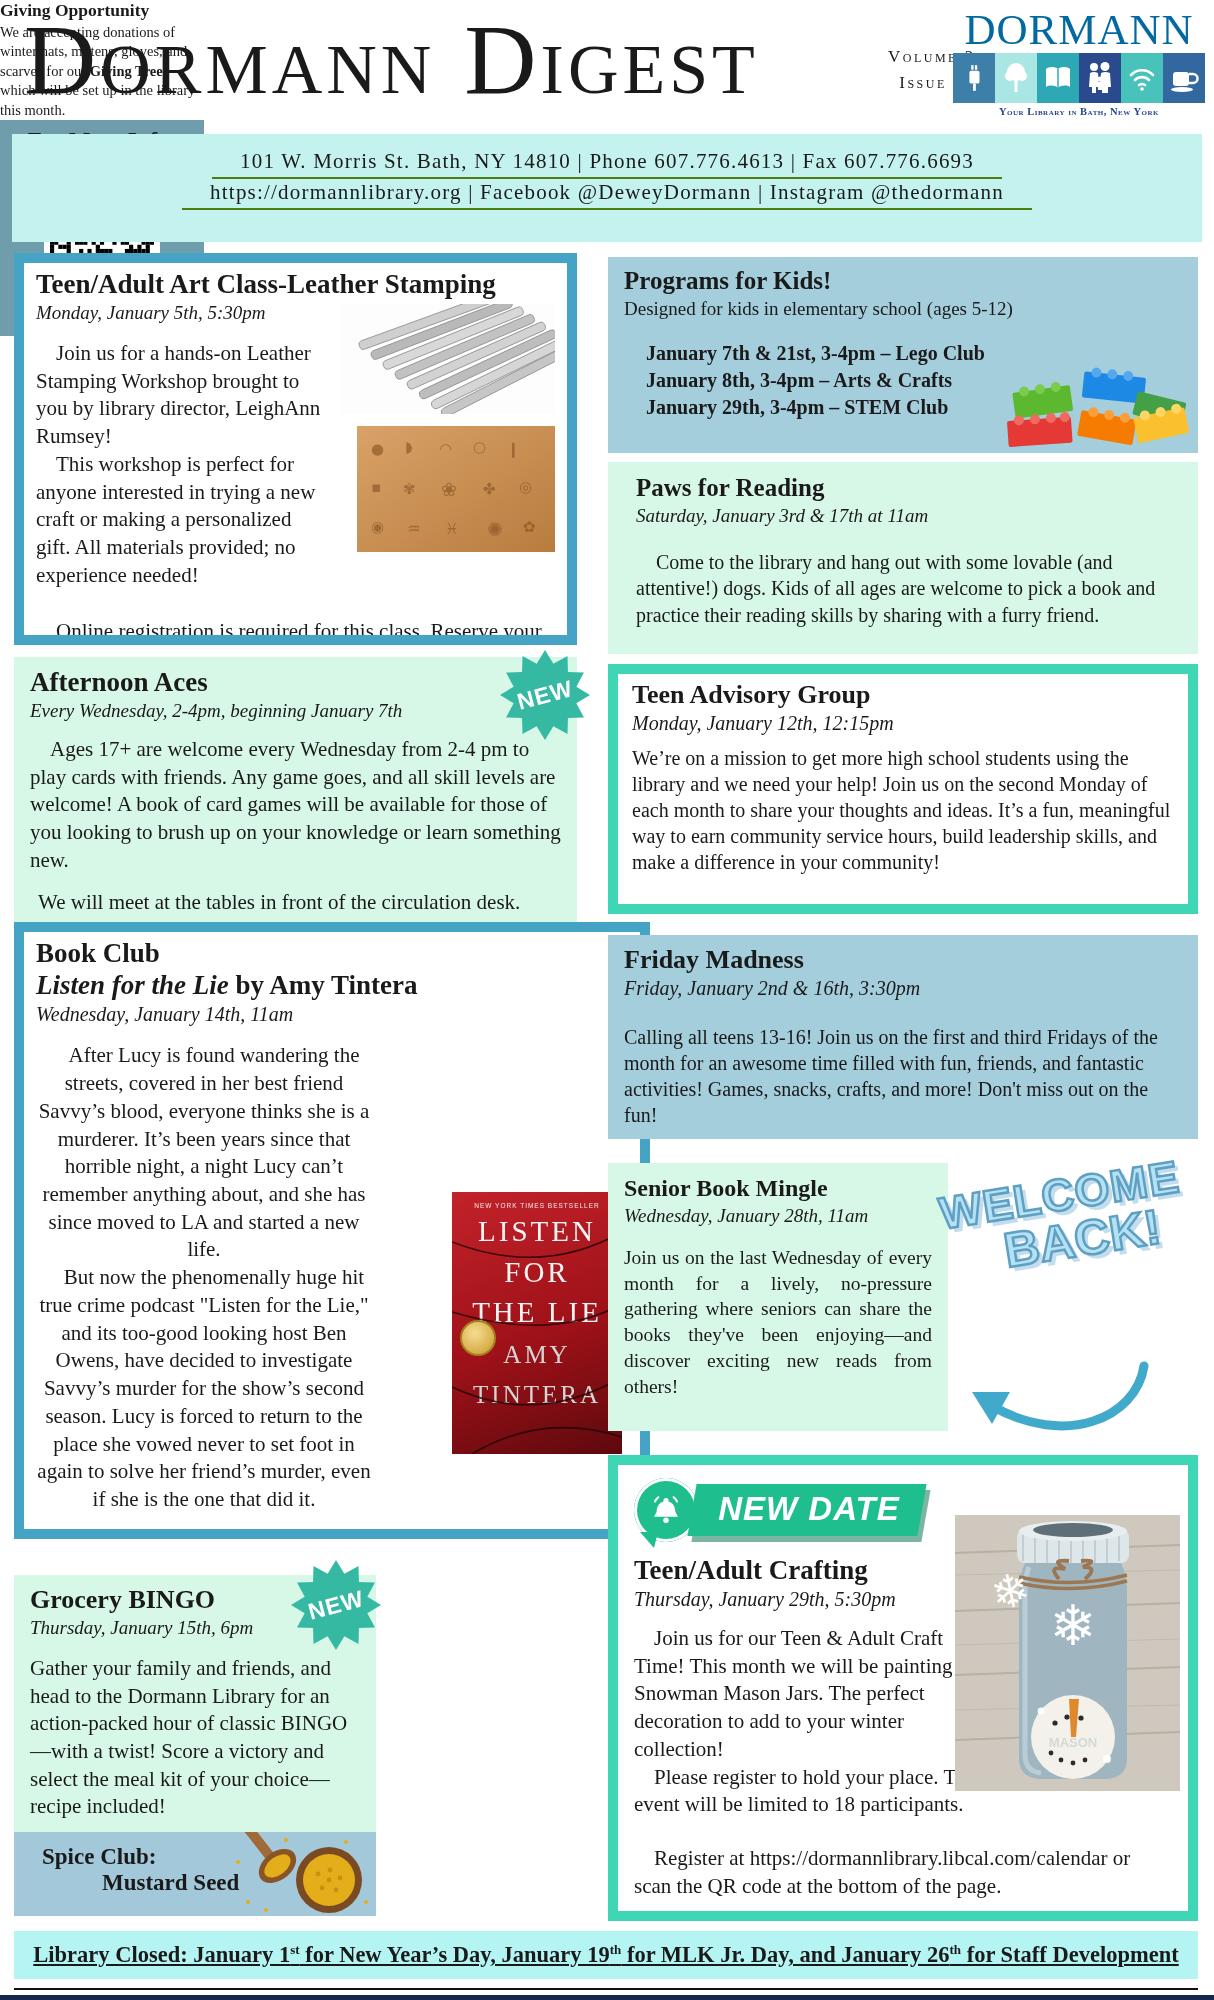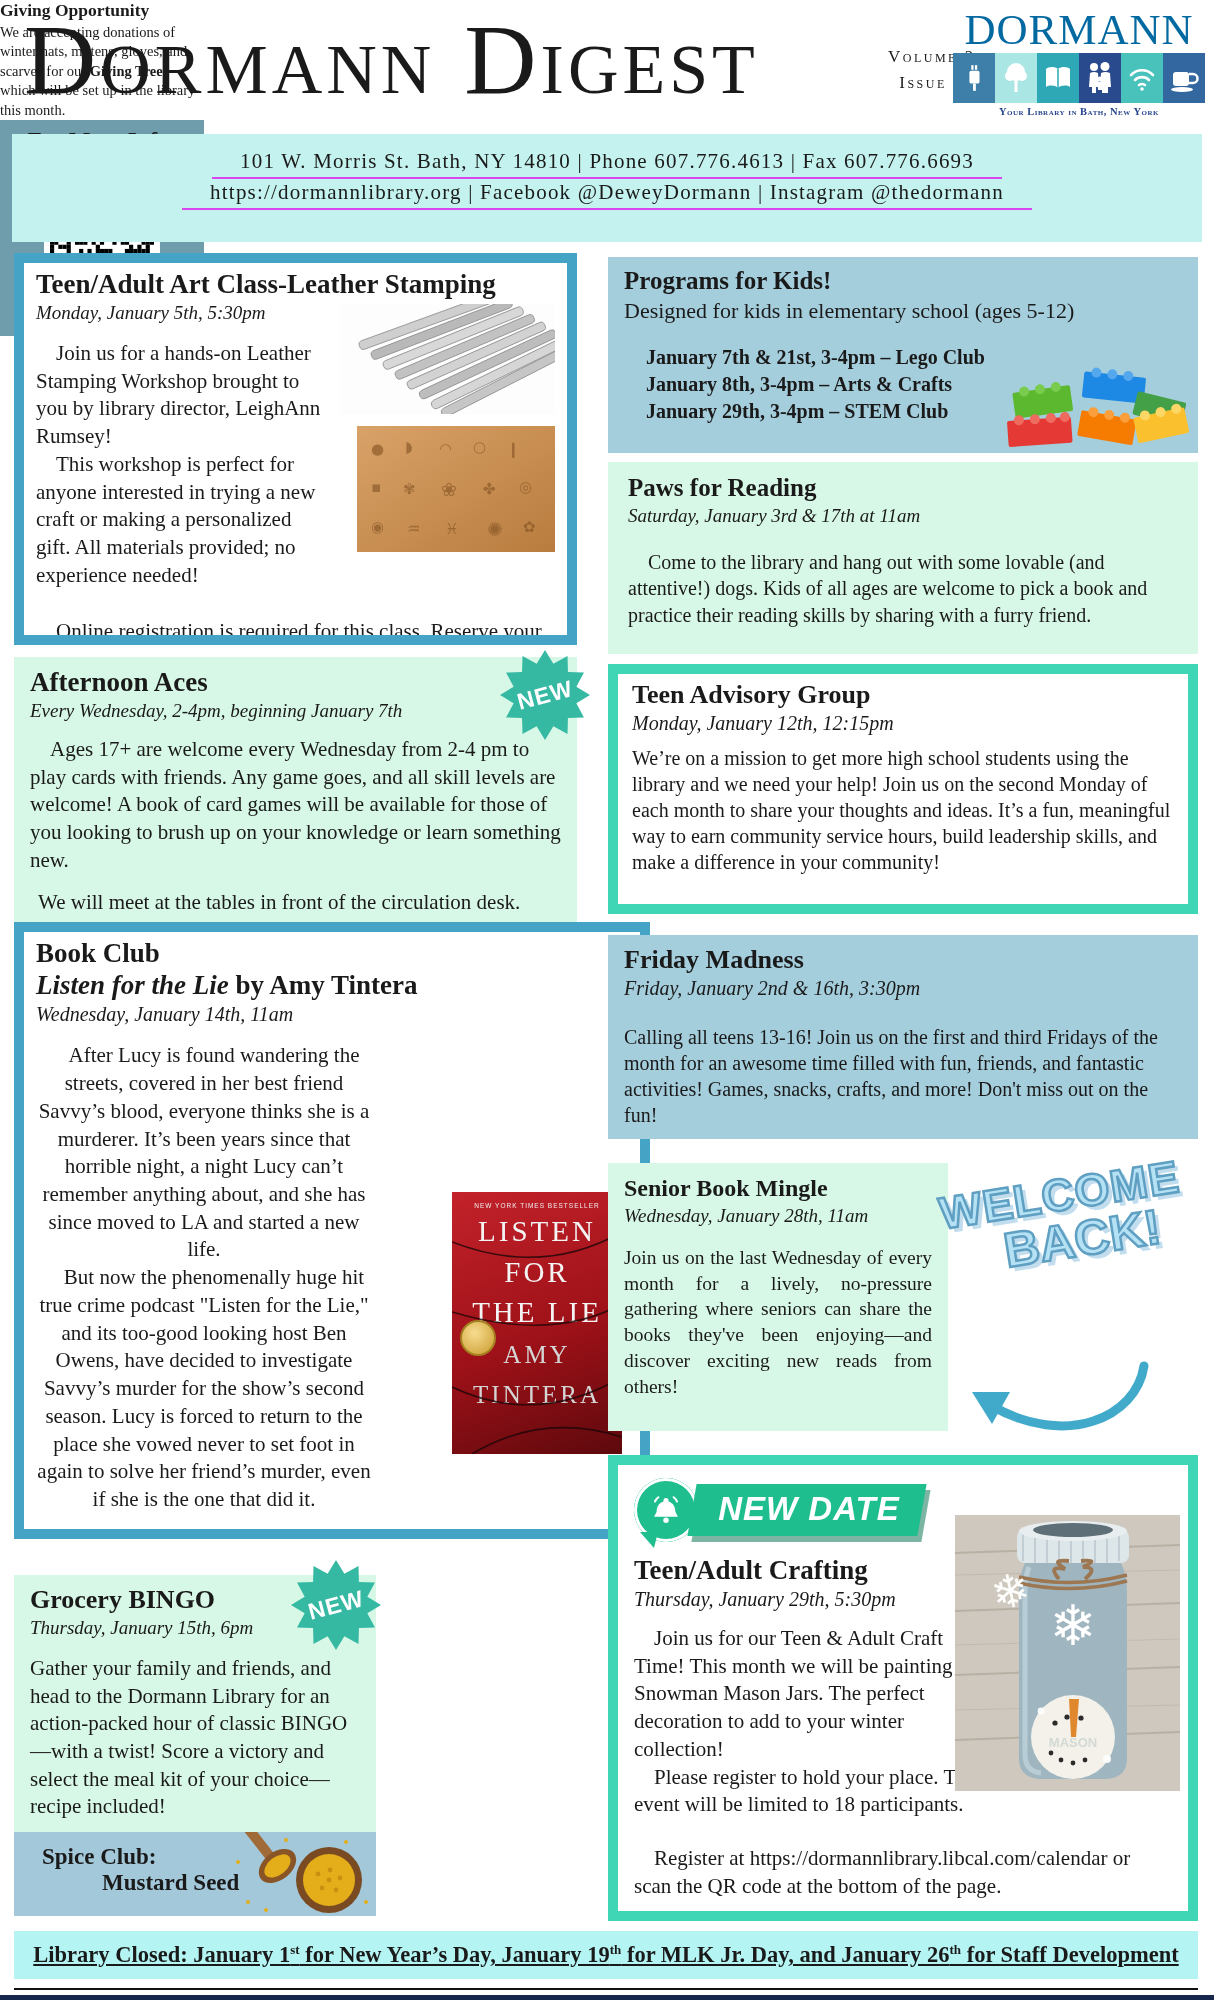--- a/index.html
+++ b/index.html
@@ -14,43 +14,43 @@
   #logo{position:absolute;left:953px;top:8px;width:252px;text-align:center;}
   #logo .lname{font-size:43px;color:#0369a1;letter-spacing:1px;line-height:1;}
   #logo .bars{display:flex;height:50px;margin-top:2px;}
   #logo .bars div{flex:1;display:flex;align-items:center;justify-content:center;}
   #logo .tag{font-size:10.5px;font-weight:bold;color:#27458e;font-variant:small-caps;
              letter-spacing:.5px;margin-top:3px;}
   
   #contactbar{position:absolute;left:12px;top:134px;width:1190px;height:108px;background:#c4f2ee;
               text-align:center;padding-top:14px;box-sizing:border-box;}
   #contactbar .cl{display:inline-block;font-size:21px;letter-spacing:1.2px;
-                  border-bottom:2px solid #d946ef;padding:1px 28px 3px 28px;}
+                  border-bottom:2px solid #4d7c0f;padding:1px 28px 3px 28px;}
   
   .box{position:absolute;box-sizing:border-box;overflow:hidden;}
   .bblue{border:10px solid #45a3c5;background:#fff;}
   .bteal{border:10px solid #3ed6b5;background:#fff;}
   .mint{background:#d8f8e7;}
   .bluepanel{background:#a5cedd;}
   h2{margin:0;font-size:27px;line-height:1.15;}
   .date{font-style:italic;font-size:19px;margin:2px 0 0 0;}
   p{margin:0;font-size:21px;line-height:1.32;}
   .ind{text-indent:20px;}
   .ctr{}
   
   #leather{left:14px;top:253px;width:563px;height:392px;padding:6px 12px;}
   #leather .floatimgs{float:right;width:215px;margin:4px 0 6px 10px;}
   
   #kids{left:608px;top:257px;width:590px;height:196px;padding:10px 16px;}
   #kids h2{font-size:25px;}
-  #kids .sub{font-size:22px;margin-top:2px;}
+  #kids .sub{font-size:19px;margin-top:2px;}
   #kids .events{margin:20px 0 0 22px;font-weight:bold;font-size:20px;line-height:1.35;}
   #legoimg{position:absolute;right:4px;bottom:4px;}
   
-  #paws{left:608px;top:462px;width:590px;height:192px;padding:12px 20px;}
+  #paws{left:608px;top:462px;width:590px;height:192px;padding:12px 28px;}
   #paws h2{font-size:25px;}
   #paws .date{font-size:19px;}
   #paws p{font-size:20px;margin-top:22px;}
   
   #aces{left:14px;top:657px;width:563px;height:265px;padding:10px 16px;}
   #aces p{margin-top:14px;}
   
   #tag{left:608px;top:664px;width:590px;height:250px;padding:6px 14px;}
   #tag h2{font-size:26px;}
   #tag .date{font-size:20px;}

